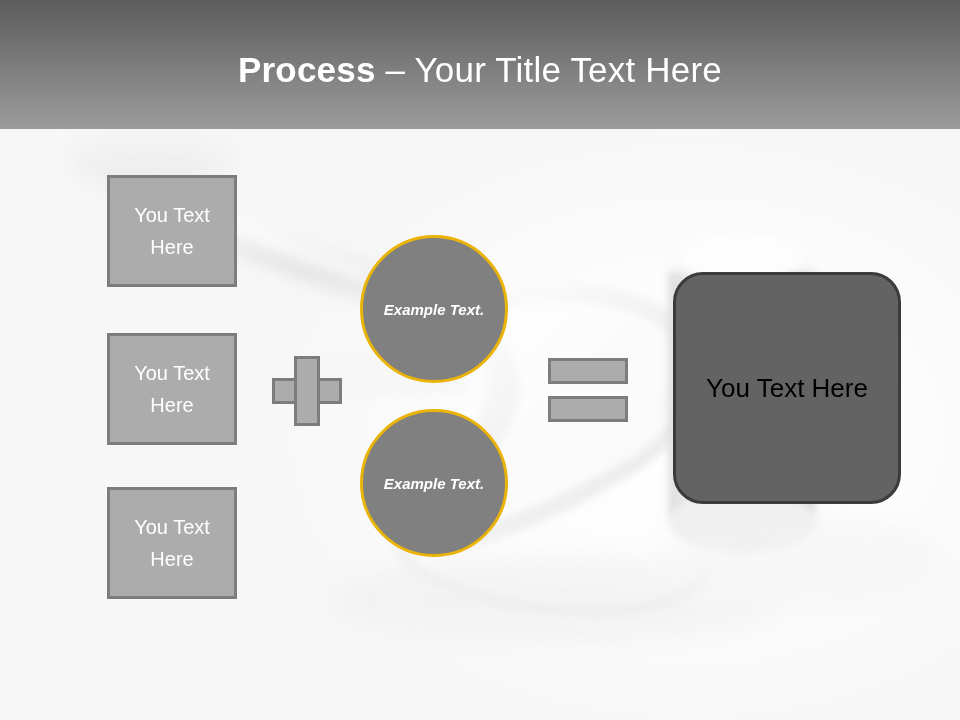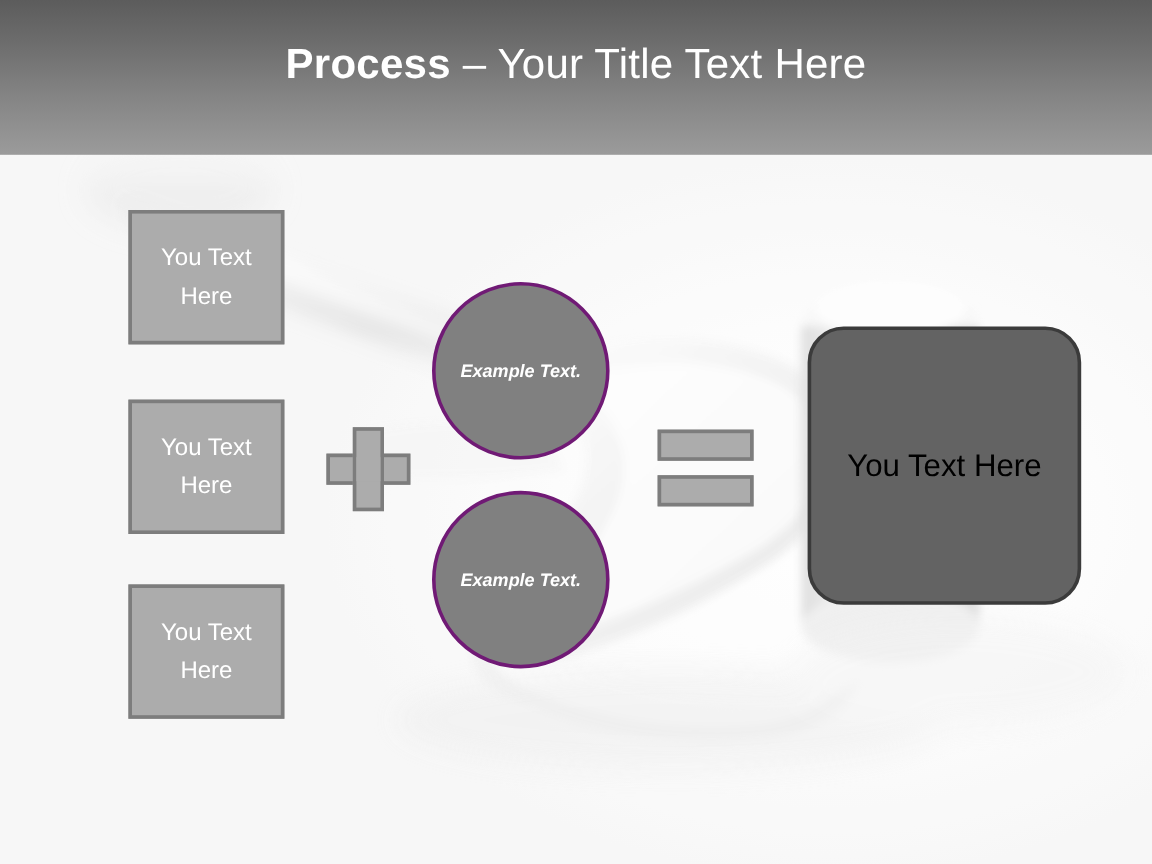--- a/index.html
+++ b/index.html
@@ -36,21 +36,21 @@
     left: 0; top: 0;
     width: 960px;
     height: 129px;
     background: linear-gradient(to bottom, #5c5c5c 0%, #6d6d6d 28%, #848484 62%, #9b9b9b 100%);
   }
   .header-title {
     position: absolute;
     left: 0; top: 0;
     width: 960px;
     text-align: center;
-    margin-top: 32px;
+    margin-top: 48px;
     color: #ffffff;
     font-size: 35px;
     line-height: 44px;
     letter-spacing: 0.2px;
     white-space: nowrap;
   }
   .header-title .bold { font-weight: bold; }
   .header-title .rest { font-weight: normal; }
 
   
@@ -93,21 +93,21 @@
   
   .plus .fill-h { position:absolute; left:25px; top:25px; width:20px; height:20px; background:#acacac; border:none; }
 
   
   .circle {
     position: absolute;
     width: 148px;
     height: 148px;
     border-radius: 50%;
     background: #808080;
-    border: 3px solid #701a75;
+    border: 3px solid #eab308;
     box-sizing: border-box;
     color: #ffffff;
     font-size: 15px;
     font-weight: bold;
     font-style: italic;
     line-height: 25px;
     text-align: center;
     display: flex;
     align-items: center;
     justify-content: center;

